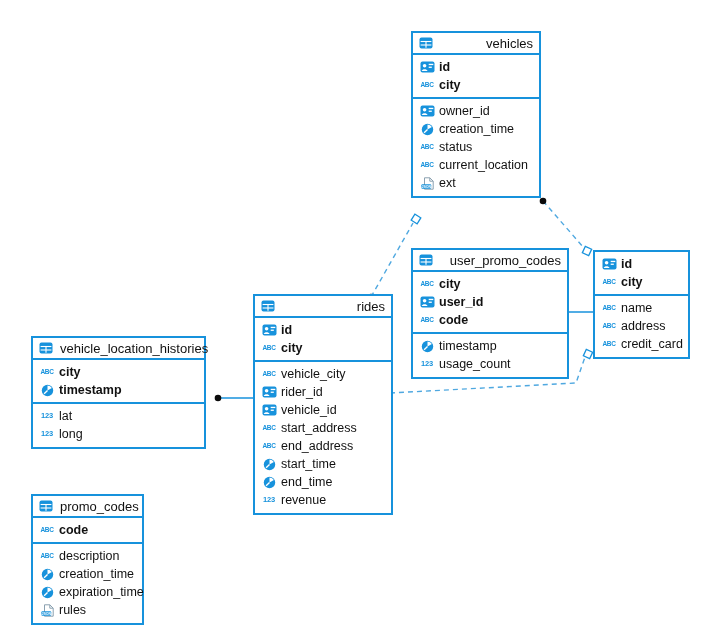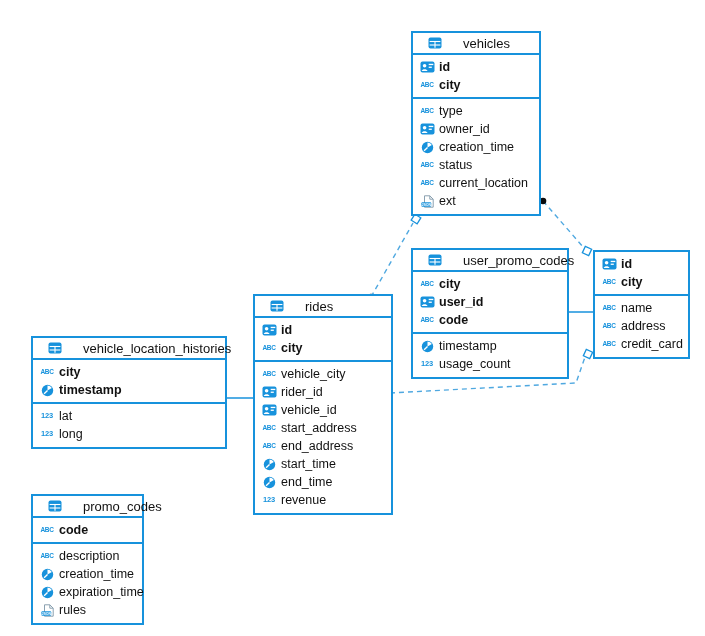--- a/index.html
+++ b/index.html
@@ -19,22 +19,22 @@
   .rel-solid{fill:none;stroke:var(--blue);stroke-width:1.6;}
   .rel-dot{fill:#0b0b0b;stroke:none;}
   .rel-diamond{fill:#ffffff;stroke:var(--blue);stroke-width:1.3;}
 
   .tbl{
     position:absolute;background:#ffffff;border:2px solid var(--blue);
     font-size:12.5px;box-sizing:border-box;
   }
   .hdr{
     height:20px;border-bottom:2px solid var(--blue);
-    display:flex;align-items:center;justify-content:flex-start;gap:21px;
-    padding:0 15px;font-size:13px;white-space:nowrap;
+    display:flex;align-items:center;justify-content:space-between;gap:7px;
+    padding:0 6px;font-size:13px;white-space:nowrap;
   }
   .rows{padding:3px 0 4px 0;}
   .row{
     height:18px;display:flex;align-items:center;gap:3px;
     padding:0 5px;white-space:nowrap;
   }
   .row .ic{flex:0 0 18px;width:18px;display:flex;align-items:center;justify-content:center;}
   .hdr .ic{display:flex;align-items:center;}
   .pk .lbl{font-weight:bold;}
   .sep{border-top:2px solid var(--blue);margin:3px 0;}
@@ -99,26 +99,20 @@
         </div>
       <div class="row pk">
           <span class="ic">
             <span class="ti">ABC</span>
           </span>
           <span class="lbl">city</span>
         </div>
       <div class="sep"></div>
       <div class="row">
           <span class="ic">
-            <span class="ti">ABC</span>
-          </span>
-          <span class="lbl">type</span>
-        </div>
-      <div class="row">
-          <span class="ic">
             <svg width="15" height="12" viewBox="0 0 15 12">
               <rect x="0.5" y="0.5" width="14" height="11" rx="2" fill="#1792dc"></rect>
               <circle cx="4.6" cy="4.7" r="1.8" fill="#fff"></circle>
               <path d="M1.7 10 C2.3 7.5 6.9 7.5 7.5 10 Z" fill="#fff"></path>
               <rect x="8.7" y="2.8" width="4.6" height="1.3" fill="#fff"></rect>
               <rect x="8.7" y="5.6" width="3.1" height="1.3" fill="#fff"></rect>
             </svg>
           </span>
           <span class="lbl">owner_id</span>
         </div>
@@ -353,21 +347,21 @@
         </div>
       <div class="row">
           <span class="ic">
             <span class="ti tn">123</span>
           </span>
           <span class="lbl">revenue</span>
         </div>
     </div>
   </div>
 
-  <div class="tbl" style="left:31px;top:336px;width:196px;">
+  <div class="tbl" style="left:31px;top:336px;width:175px;">
     <div class="hdr">
       <span class="ic">
           <svg width="14" height="12" viewBox="0 0 14 12">
             <rect x="0.5" y="0.5" width="13" height="11" rx="2" fill="#1792dc"></rect>
             <line x1="1.6" y1="4.5" x2="12.4" y2="4.5" stroke="#fff" stroke-width="1.1"></line>
             <line x1="1.6" y1="8" x2="12.4" y2="8" stroke="#fff" stroke-width="1.1"></line>
             <line x1="7" y1="4.5" x2="7" y2="10.8" stroke="#fff" stroke-width="1.1"></line>
           </svg>
         </span>
       <span>vehicle_location_histories</span>

